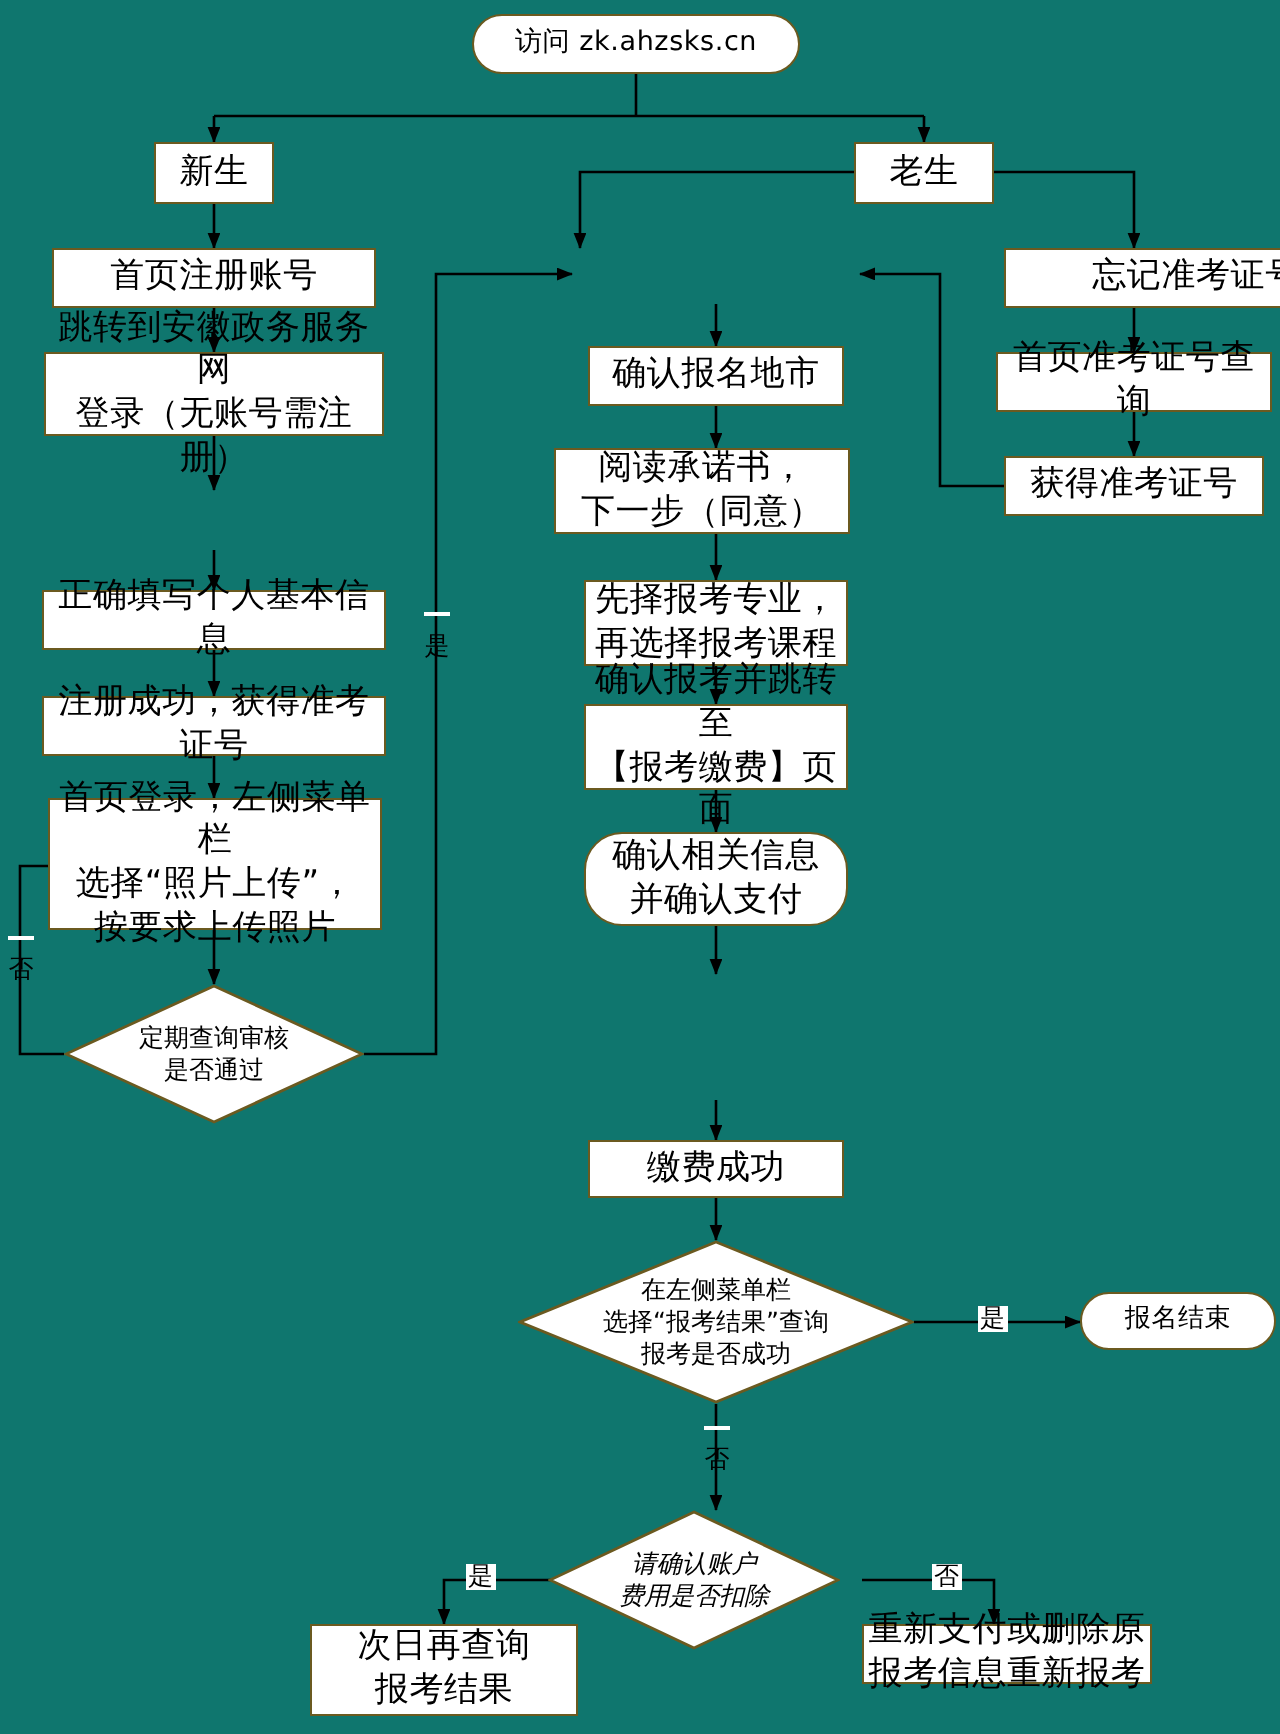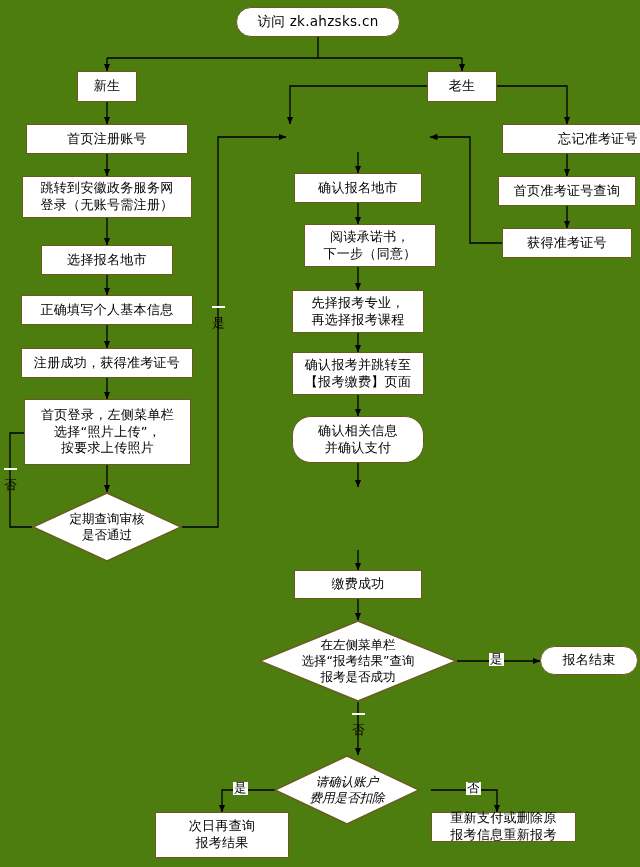--- a/index.html
+++ b/index.html
@@ -4,21 +4,21 @@
 <style>
   html, body {
     margin: 0;
     padding: 0;
     background: #ffffff;
   }
   #canvas {
     position: relative;
     width: 640px;
     height: 867px;
-    background: #4d7c0f;
+    background: #0f766e;
     font-family: "DejaVu Sans", "Liberation Sans", sans-serif;
     overflow: hidden;
   }
   svg.edges {
     position: absolute;
     left: 0;
     top: 0;
     width: 640px;
     height: 867px;
     pointer-events: none;
@@ -27,21 +27,21 @@
     position: absolute;
     box-sizing: border-box;
     border: 1.4px solid #6b5a20;
     background: #ffffff;
     color: #000000;
     display: flex;
     align-items: center;
     justify-content: center;
     text-align: center;
     line-height: 1.28;
-    font-size: 13px;
+    font-size: 17px;
     letter-spacing: 0.3px;
     white-space: pre-line;
   }
   .node.terminator {
     border-radius: 999px;
     font-size: 13px;
   }
   .node.start-node {
     font-size: 13.5px;
   }
@@ -143,21 +143,20 @@
 
   <div class="node" style="left:77px; top:71px; width:60px; height:31px;">新生</div>
 
   <div class="node" style="left:427px; top:71px; width:70px; height:31px;">老生</div>
 
   <div class="node" style="left:26px; top:124px; width:162px; height:30px;">首页注册账号</div>
 
   <div class="node" style="left:22px; top:176px; width:170px; height:42px;">跳转到安徽政务服务网
 登录（无账号需注册）</div>
 
-  <div class="node" style="left:41px; top:245px; width:132px; height:30px;">选择报名地市</div>
 
   <div class="node" style="left:21px; top:295px; width:172px; height:30px;">正确填写个人基本信息</div>
 
   <div class="node" style="left:21px; top:348px; width:172px; height:30px;">注册成功，获得准考证号</div>
 
   <div class="node" style="left:24px; top:399px; width:167px; height:66px;">首页登录，左侧菜单栏
 选择“照片上传”，
 按要求上传照片</div>
 
   <div class="decision" style="left:32px; top:492px; width:150px; height:70px;">
@@ -174,21 +173,21 @@
 
   <div class="node" style="left:502px; top:124px; width:156px; height:30px;padding-left:36px;">忘记准考证号</div>
 
   <div class="node" style="left:498px; top:176px; width:138px; height:30px;">首页准考证号查询</div>
 
   <div class="node" style="left:502px; top:228px; width:130px; height:30px;">获得准考证号</div>
 
 
   <div class="node" style="left:294px; top:173px; width:128px; height:30px;">确认报名地市</div>
 
-  <div class="node" style="left:304px; top:224px; width:132px; height:43px;">阅读承诺书，
+  <div class="node" style="left:277px; top:224px; width:148px; height:43px;">阅读承诺书，
 下一步（同意）</div>
 
   <div class="node" style="left:292px; top:290px; width:132px; height:43px;">先择报考专业，
 再选择报考课程</div>
 
   <div class="node" style="left:292px; top:352px; width:132px; height:43px;">确认报考并跳转至
 【报考缴费】页面</div>
 
   <div class="node" style="left:292px; top:416px; width:132px; height:47px;border-radius:19px;">确认相关信息
 并确认支付</div>

